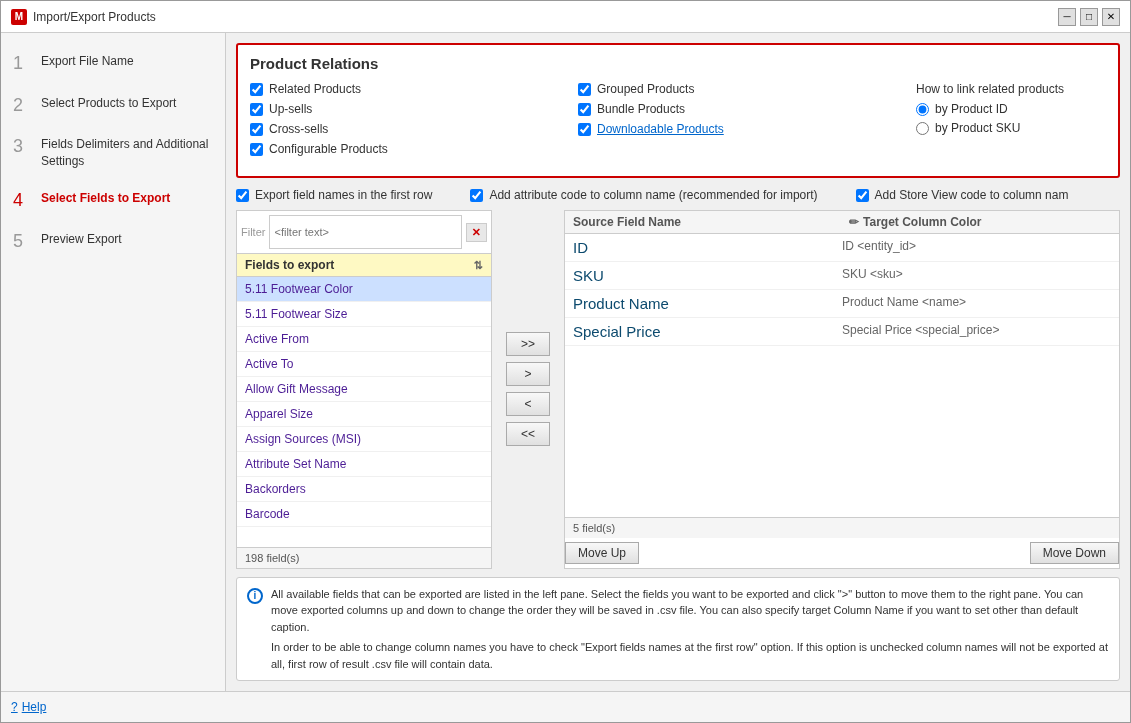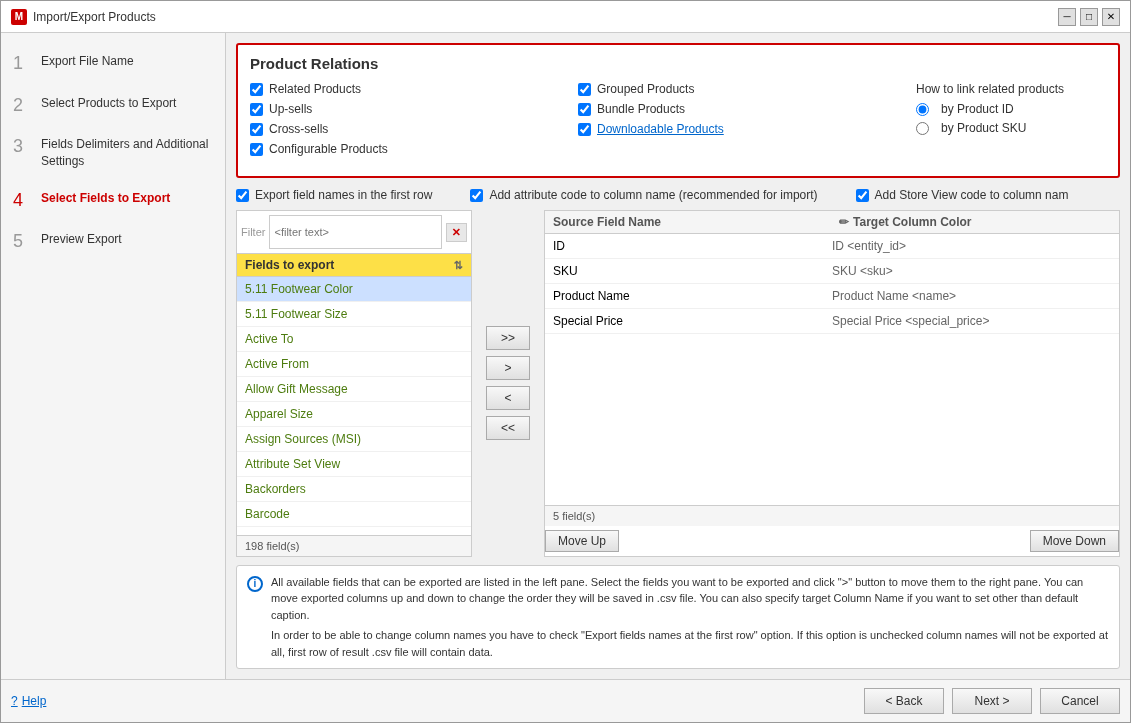--- a/index.html
+++ b/index.html
@@ -157,21 +157,21 @@
       padding-left: 10px;
     }
     .link-section-title {
       font-size: 12px;
       color: #333;
       margin-bottom: 6px;
     }
     .radio-row {
       display: flex;
       align-items: center;
-      gap: 12px;
+      gap: 6px;
       margin-bottom: 5px;
     }
     .radio-row label {
       font-size: 12px;
       color: #333;
     }
     
     .export-options-row {
       display: flex;
       align-items: center;
@@ -184,21 +184,21 @@
     }
     
     .two-pane {
       display: flex;
       gap: 10px;
       flex: 1;
       min-height: 0;
     }
     
     .left-pane {
-      width: 236px;
+      width: 256px;
       display: flex;
       flex-direction: column;
       border: 1px solid #ccc;
       background: #fff;
     }
     .filter-row {
       display: flex;
       align-items: center;
       padding: 4px 4px;
       border-bottom: 1px solid #ccc;
@@ -221,36 +221,36 @@
       padding: 2px 5px;
       cursor: pointer;
       font-size: 11px;
       color: #cc0000;
       font-weight: bold;
     }
     .fields-header {
       display: flex;
       align-items: center;
       padding: 4px 8px;
-      background: #fde047;
+      background: #fef9c3;
       border-bottom: 1px solid #ccc;
       font-size: 12px;
       font-weight: bold;
       color: #333;
       justify-content: space-between;
       gap: 40px;
     }
     .fields-list {
       flex: 1;
       overflow-y: auto;
     }
     .field-item {
       padding: 5px 8px;
       font-size: 12px;
-      color: #4d7c0f;
+      color: #4c1d95;
       cursor: pointer;
       border-bottom: 1px solid #f0f0f0;
     }
     .field-item.selected {
       background: #cce0ff;
     }
     .fields-count {
       padding: 4px 8px;
       font-size: 11px;
       color: #555;
@@ -310,22 +310,22 @@
       overflow-y: auto;
     }
     .selected-field-row {
       display: flex;
       padding: 5px 8px;
       border-bottom: 1px solid #f0f0f0;
       cursor: pointer;
     }
     .selected-field-row .col-source {
       flex: 1;
-      font-size: 12px;
-      color: #000000;
+      font-size: 15px;
+      color: #0c4a6e;
     }
     .selected-field-row .col-target {
       flex: 1;
       font-size: 12px;
       color: #666;
     }
     .selected-count {
       padding: 4px 8px;
       font-size: 11px;
       color: #555;
@@ -536,26 +536,26 @@
             <input class="filter-input" type="text" placeholder="&lt;filter text&gt;" style="">
             <button class="filter-clear-btn">✕</button>
           </div>
           <div class="fields-header">
             <span>Fields to export</span>
             <span style="color:#666;font-size:11px;">⇅</span>
           </div>
           <div class="fields-list">
             <div class="field-item selected">5.11 Footwear Color</div>
             <div class="field-item">5.11 Footwear Size</div>
+            <div class="field-item">Active From</div>
             <div class="field-item">Active To</div>
-            <div class="field-item">Active From</div>
             <div class="field-item">Allow Gift Message</div>
             <div class="field-item">Apparel Size</div>
             <div class="field-item">Assign Sources (MSI)</div>
-            <div class="field-item">Attribute Set View</div>
+            <div class="field-item">Attribute Set Name</div>
             <div class="field-item">Backorders</div>
             <div class="field-item">Barcode</div>
           </div>
           <div class="fields-count">198 field(s)</div>
         </div>
 
         <div class="middle-buttons">
           <button class="transfer-btn">&gt;&gt;</button>
           <button class="transfer-btn">&gt;</button>
           <button class="transfer-btn">&lt;</button>
@@ -604,19 +604,14 @@
         </div>
       </div>
     </div>
   </div>
 
   <div class="bottom-bar">
     <div class="help-link">
       <span>?</span>
       <span>Help</span>
     </div>
-    <div class="bottom-buttons">
-      <button class="nav-btn">&lt; Back</button>
-      <button class="nav-btn primary">Next &gt;</button>
-      <button class="nav-btn">Cancel</button>
-    </div>
   </div>
 </div>
 
 </body></html>

